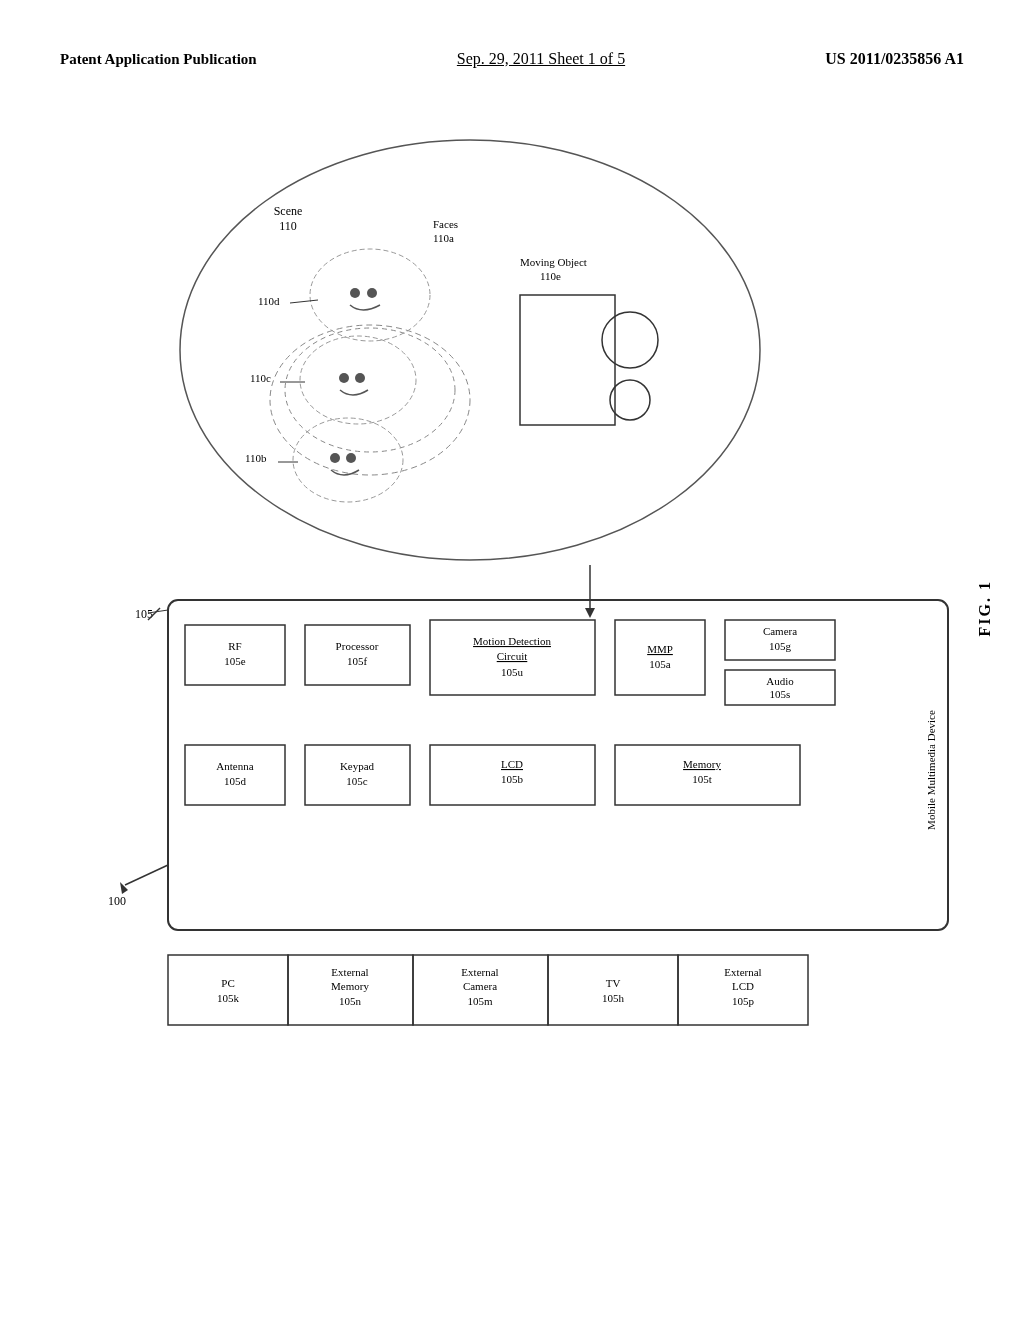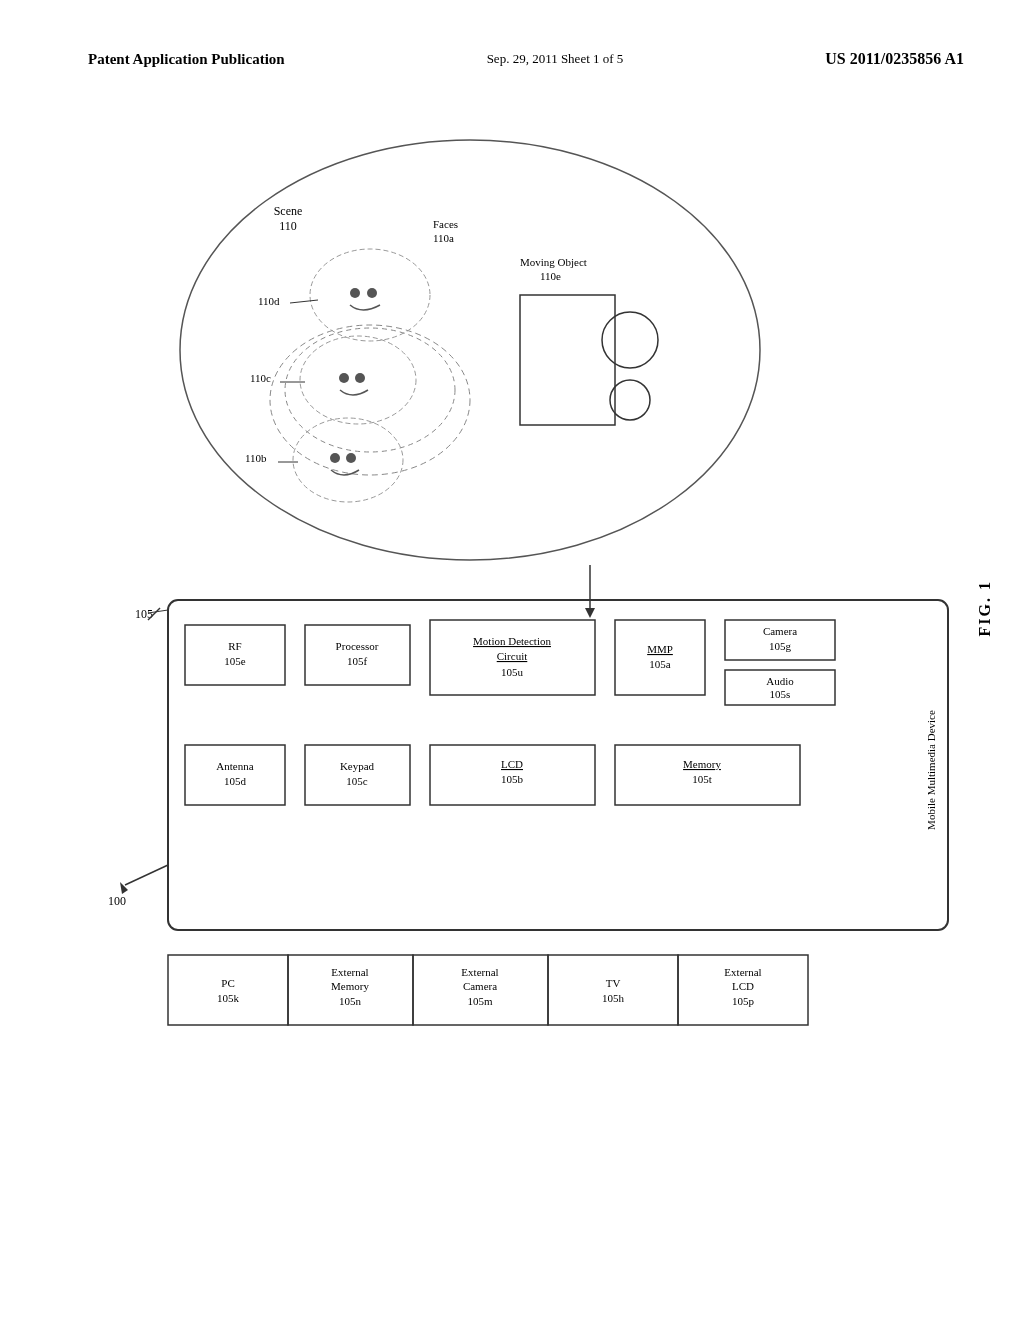--- a/index.html
+++ b/index.html
@@ -13,26 +13,25 @@
     }
 
     
     .header {
       position: absolute;
       top: 50px;
       left: 60px;
       right: 60px;
       display: flex;
       justify-content: space-between;
-      align-items: center;
+      align-items: flex-end;
       font-size: 14px;
-      margin-left: 28px;
     }
     .header-left { font-weight: bold; font-size: 15px; }
-    .header-middle { font-size: 13px; text-align: center; }
+    .header-middle { font-size: 16px; text-align: center; text-decoration: underline; }
     .header-right { font-size: 16px; font-weight: bold; }
 
     
     .fig-label {
       position: absolute;
       right: 30px;
       top: 580px;
       font-size: 16px;
       font-weight: bold;
       writing-mode: vertical-rl;

